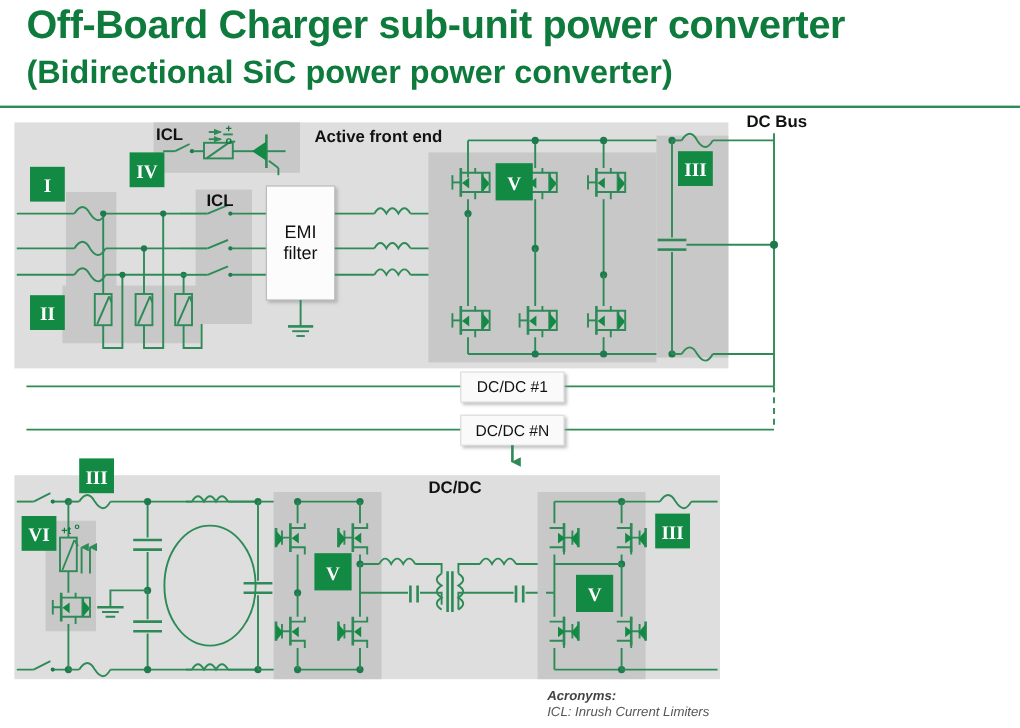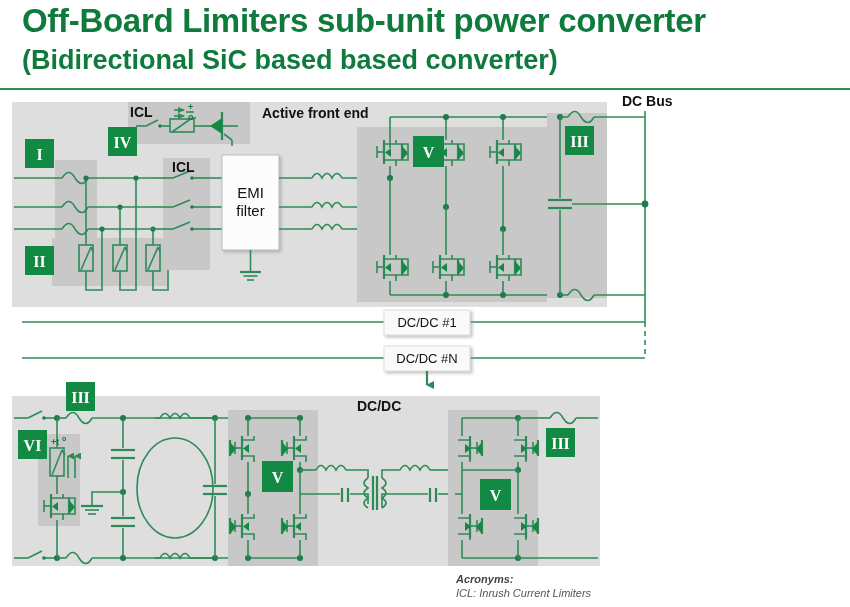--- a/index.html
+++ b/index.html
@@ -23,22 +23,22 @@
   .tiny{font-family:"Liberation Sans", sans-serif;font-weight:bold;fill:#0E7B3C;font-size:9px;}
   .w{stroke:#2E8B57;stroke-width:1.6;fill:none;}
   .w2{stroke:#2E8B57;stroke-width:2.2;fill:none;}
   .dot{fill:#1F7A4D;}
 </style>
 </head>
 <body>
 
 <div id="root">
 
-  <div class="title">Off-Board Limiters sub-unit power converter</div>
-  <div class="subtitle">(Bidirectional SiC based based converter)</div>
+  <div class="title">Off-Board Charger sub-unit power converter</div>
+  <div class="subtitle">(Bidirectional SiC power power converter)</div>
   <div class="rule"></div>
 
   <svg class="diagram" viewBox="0 0 850 607" xmlns="http://www.w3.org/2000/svg">
 
     <defs>
       <marker id="arrowdown" markerWidth="8" markerHeight="8" refX="4" refY="7" orient="auto" markerUnits="userSpaceOnUse">
         <path d="M0,0 L8,0 L4,8 Z" fill="#2E8B57"></path>
       </marker>
       <marker id="arrsm" markerWidth="7" markerHeight="7" refX="6" refY="3.5" orient="auto" markerUnits="userSpaceOnUse">
         <path d="M0,0.6 L7,3.5 L0,6.4 Z" fill="#2E8B57"></path>

